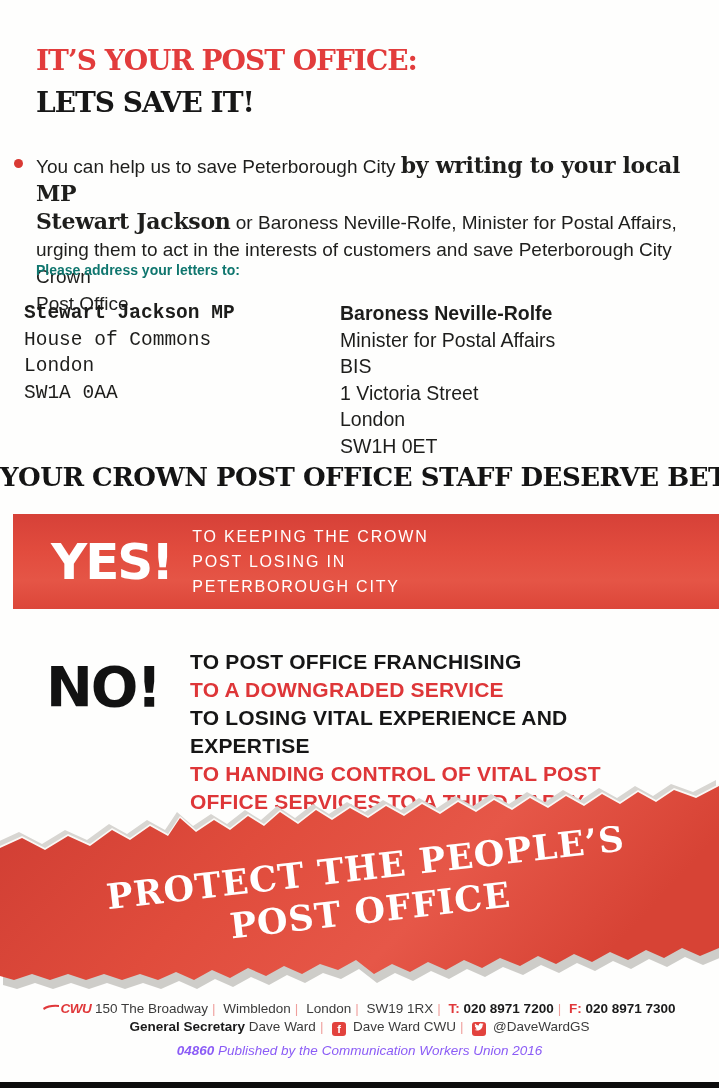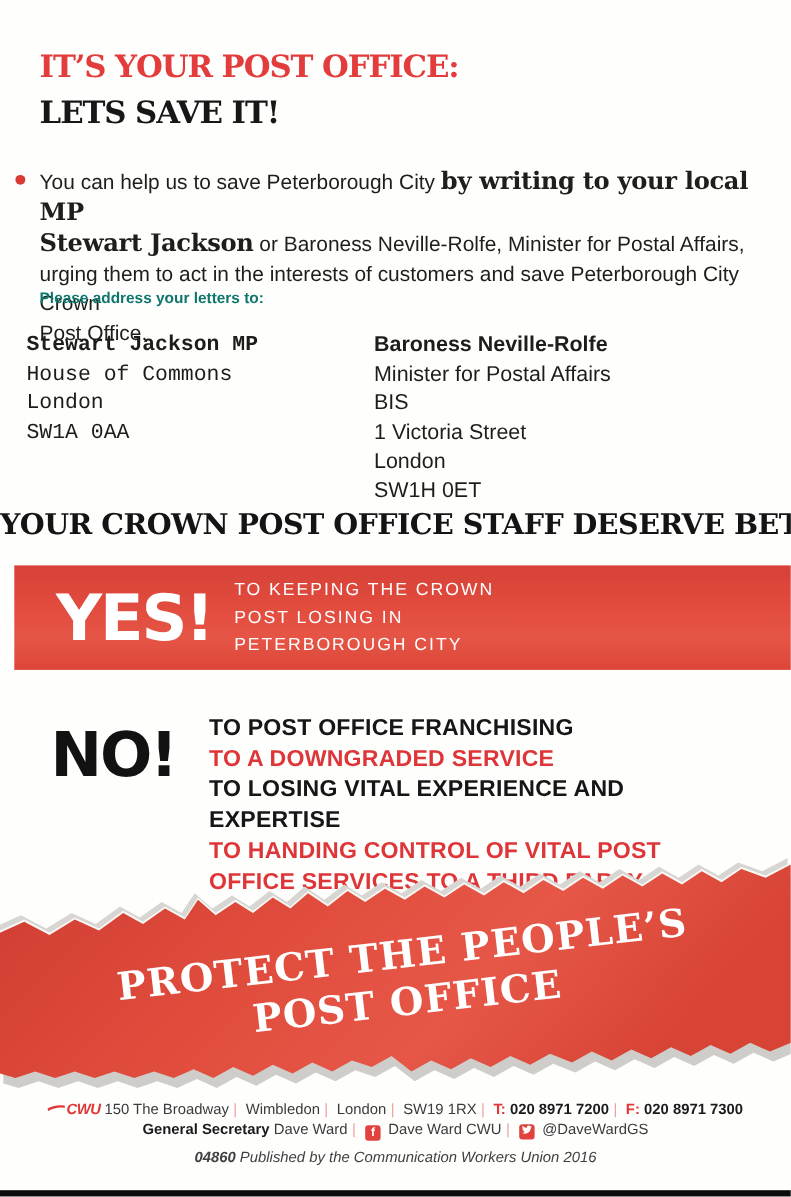--- a/index.html
+++ b/index.html
@@ -29,21 +29,21 @@
 
   
   .staff-heading{position:absolute;left:0;top:462px;width:719px;text-align:center;white-space:nowrap;
                  font-family:"DejaVu Serif",serif;font-weight:bold;font-size:26px;
                  letter-spacing:-0.5px;color:#141414;}
 
   
   .yes-banner{position:absolute;left:13px;right:0;top:514px;height:95px;
               background:linear-gradient(180deg,#d64138 0%,#e24c3e 40%,#e55546 70%,#dc4639 100%);
               display:flex;align-items:center;}
-  .yes-word{font-family:"DejaVu Sans",sans-serif;font-weight:bold;font-size:58px;
+  .yes-word{font-family:"DejaVu Sans",sans-serif;font-weight:bold;font-size:50px;
             color:#ffffff;letter-spacing:-2px;margin-left:38px;line-height:1;}
   .yes-lines{margin-left:20px;color:#ffffff;font-size:16px;line-height:25px;
              letter-spacing:1.8px;font-weight:400;}
 
   
   .no-word{position:absolute;left:46px;top:642px;font-family:"DejaVu Sans",sans-serif;
            font-weight:bold;font-size:56px;letter-spacing:-2px;color:#121212;line-height:1;margin-top:17px;}
   .no-lines{position:absolute;left:190px;top:648px;width:478px;
             font-size:21px;font-weight:bold;line-height:28px;letter-spacing:0.2px;}
   .no-black{color:#161616;}
@@ -57,21 +57,21 @@
           font-size:13.5px;line-height:18px;color:#3b3b3b;}
   .footer .row{white-space:nowrap;}
   .pipe{color:#ef9f9c;margin:0 4px;font-weight:400;}
   .red-b{color:#e0383a;font-weight:bold;}
   .blk-b{color:#1a1a1a;font-weight:bold;}
   .cwu-logo{color:#e0383a;font-weight:bold;font-style:italic;letter-spacing:-0.5px;}
   .swoosh{display:inline-block;vertical-align:2px;margin-right:1px;}
   .sicon{display:inline-block;width:14px;height:14px;border-radius:3px;background:#e2423d;
          color:#fff;font-weight:bold;font-size:11px;line-height:14px;text-align:center;
          vertical-align:-2px;margin:0 3px 0 1px;}
-  .imprint{margin-top:6px;font-style:italic;font-size:13.5px;color:#404040;}
+  .imprint{margin-top:6px;font-style:italic;font-size:13.5px;color:#8b5cf6;}
   .imprint .code{font-weight:bold;}
 
   .bottom-bar{position:absolute;left:0;bottom:0;width:719px;height:6px;background:#0c0c0c;}
 </style>
 </head>
 <body>
 
 <div class="page">
 
   <div class="headline">

